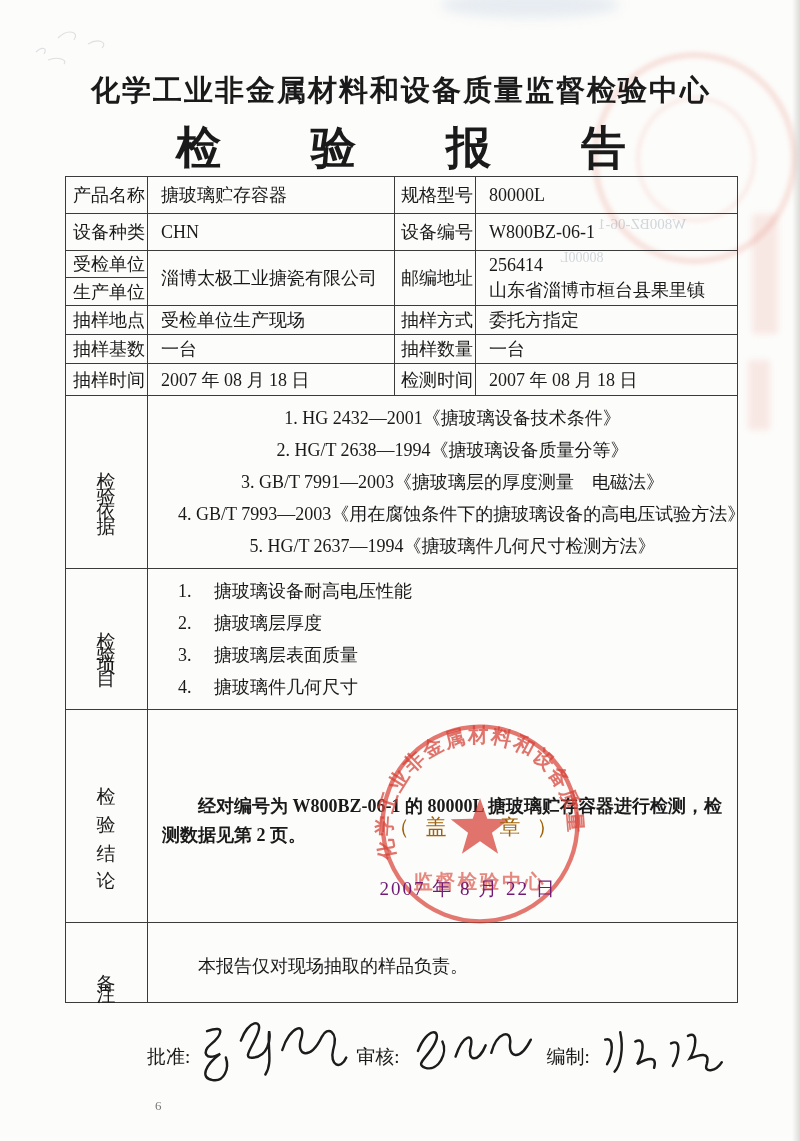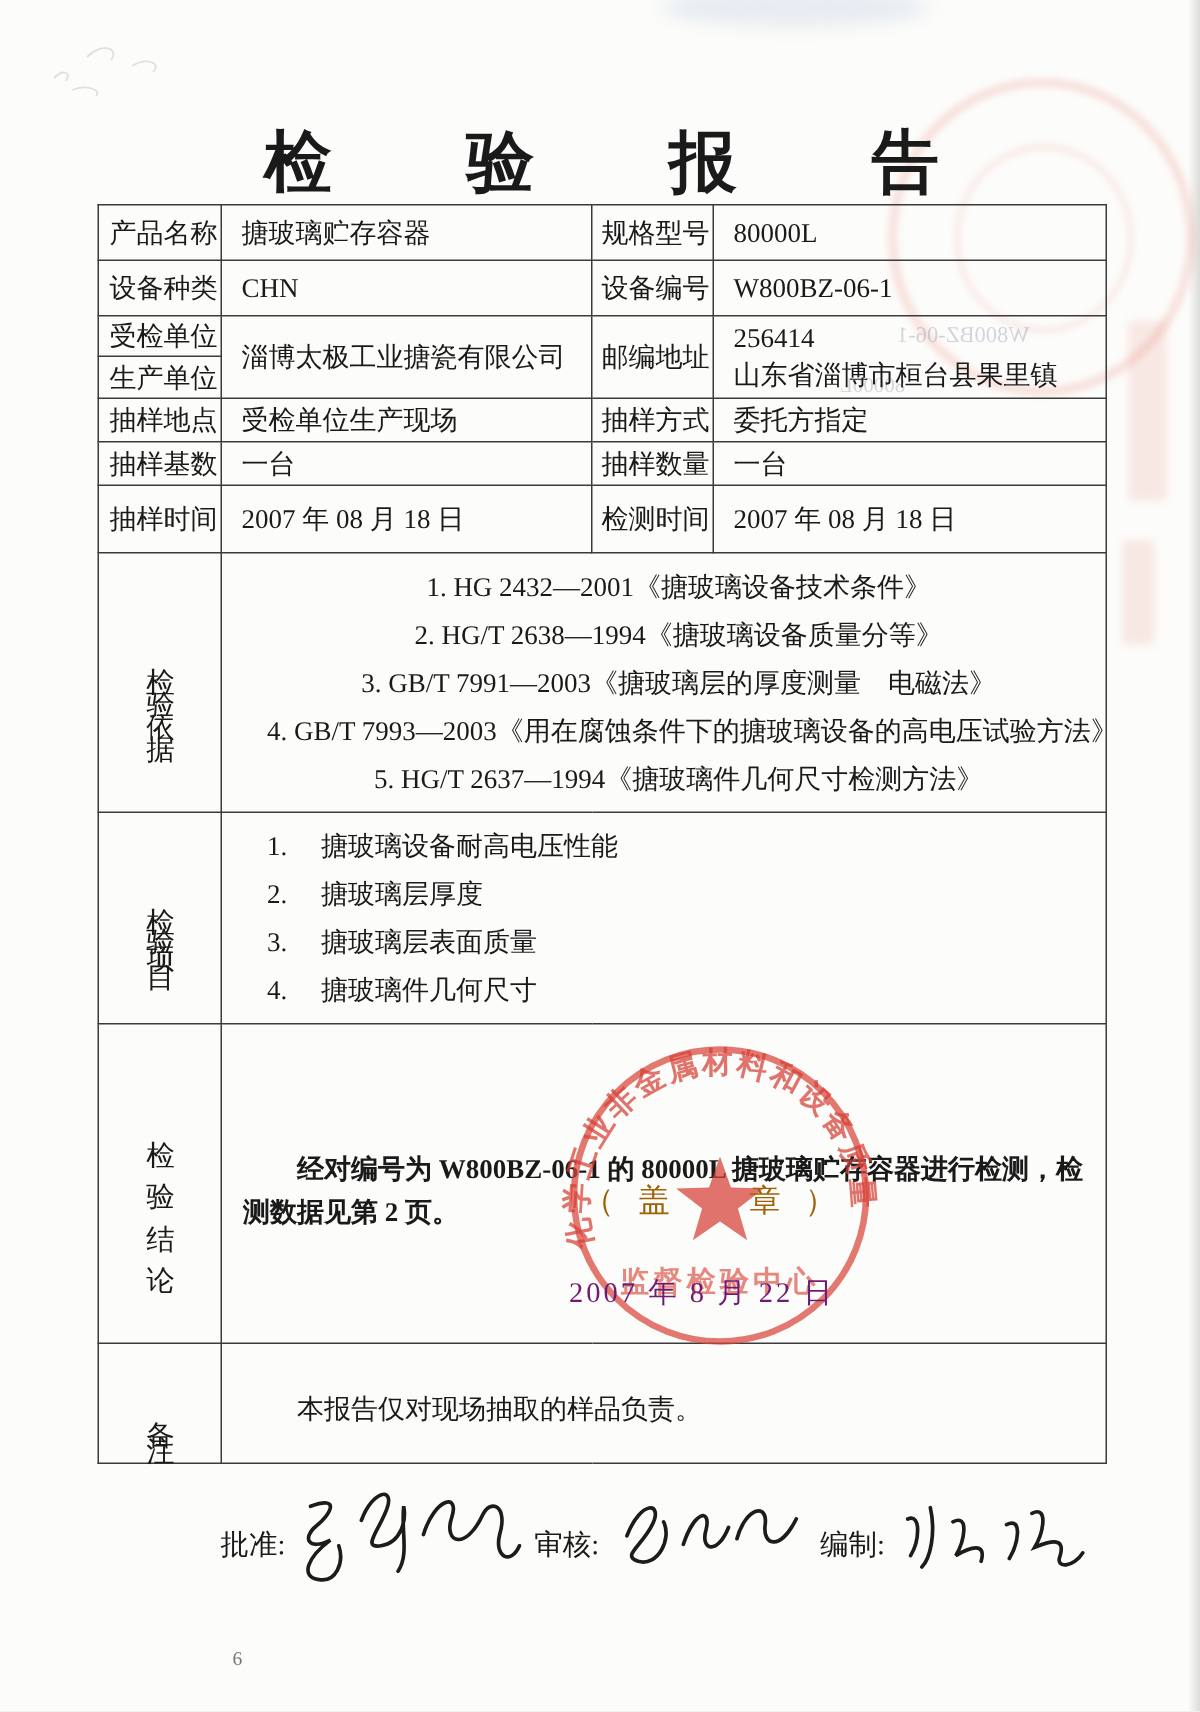--- a/index.html
+++ b/index.html
@@ -121,20 +121,21 @@
   <div class="artifact bleed-txt bleed-a">W800BZ-06-1</div>
   <div class="artifact bleed-txt bleed-b">80000L</div>
   <div class="artifact bleed-red bleed-r1"></div>
   <div class="artifact bleed-red bleed-r2"></div>
   <svg class="artifact scribble" width="110" height="50" viewBox="0 0 110 50">
     <path d="M8,34 C14,28 20,30 16,36 M30,20 C40,10 52,14 46,22 M60,26 C70,20 80,24 74,30 M20,42 C30,38 40,42 36,46" fill="none" stroke="#9aa0a8" stroke-width="1.2"></path>
   </svg>
 
   <div class="content">
 
+    <div class="org-title">化学工业非金属材料和设备质量监督检验中心</div>
     <div class="report-title">检验报告</div>
 
 
     <table class="report">
       <colgroup>
           <col style="width:82px">
           <col style="width:247px">
           <col style="width:81px">
           <col style="width:262px">
         </colgroup>
@@ -174,21 +175,21 @@
         <td class="val">委托方指定</td>
       </tr>
 
       <tr style="height:29px">
         <td class="lbl">抽样基数</td>
         <td class="val">一台</td>
         <td class="lbl">抽样数量</td>
         <td class="val">一台</td>
       </tr>
 
-      <tr style="height:45px">
+      <tr style="height:32px">
         <td class="lbl">抽样时间</td>
         <td class="val">2007 年 08 月 18 日</td>
         <td class="lbl">检测时间</td>
         <td class="val">2007 年 08 月 18 日</td>
       </tr>
 
       <tr style="height:167px">
         <td class="vcell">
           <span class="vlabel vl-basis">检验依据</span>
         </td>

